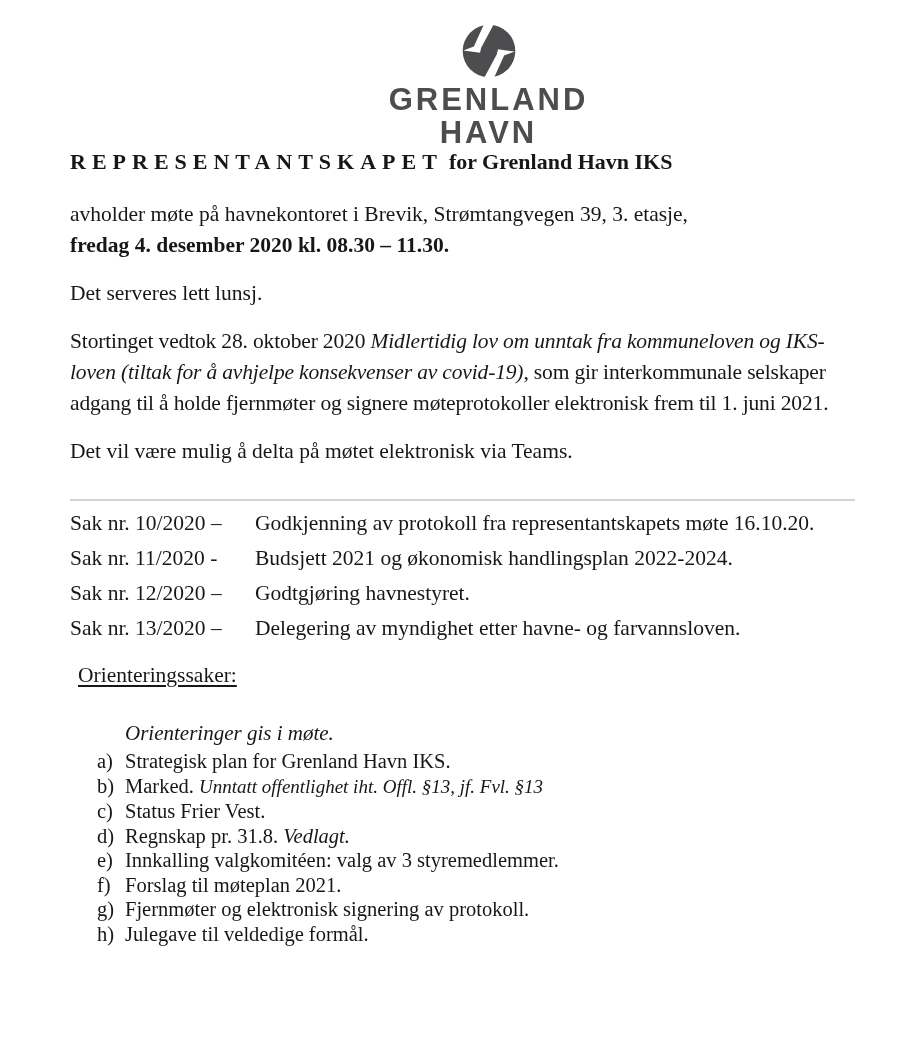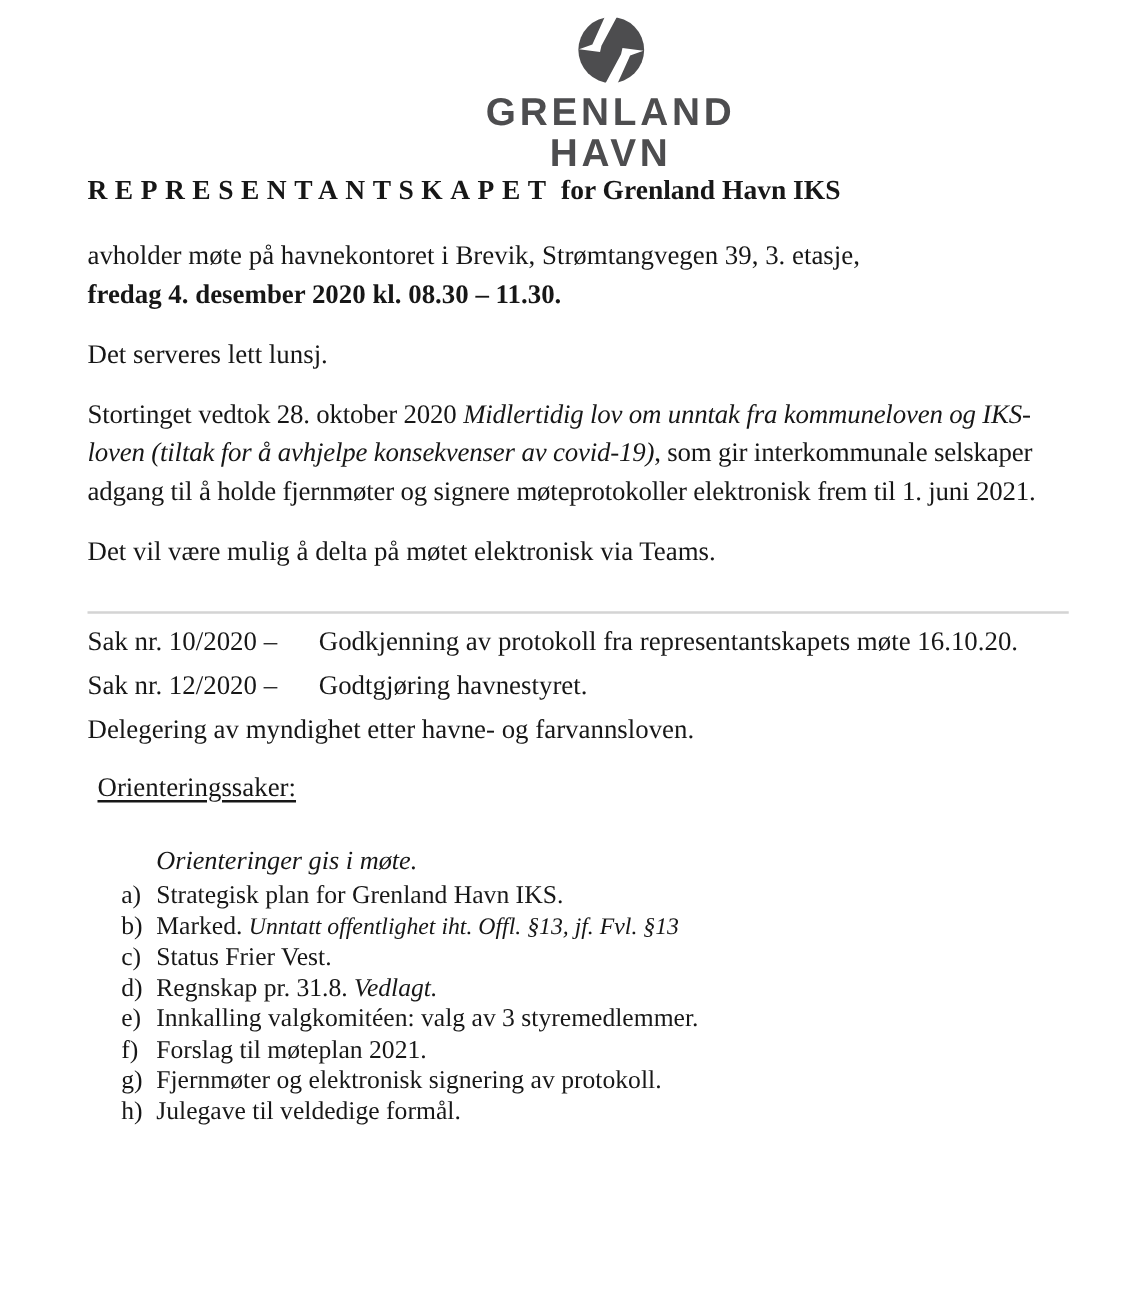--- a/index.html
+++ b/index.html
@@ -2,21 +2,21 @@
 <html><head>
 <meta charset="utf-8">
 <style>
   * { margin: 0; padding: 0; box-sizing: border-box; }
   html, body { background: #ffffff; }
   body {
     width: 900px; height: 1044px; overflow: hidden;
     font-family: "Liberation Serif", serif;
     color: #171717;
   }
-  .page { width: 900px; height: 824px; padding: 4px 45px 10px 70px; }
+  .page { width: 900px; height: 824px; padding: 15px 45px 10px 70px; }
 
   
   .logo { text-align: center; transform: translateX(26px); }
   .logo-icon { width: 56px; height: 56px; margin-top: 8px; display: inline-block; }
   .logo-word {
     font-family: "Liberation Sans", sans-serif;
     font-weight: 600; color: #4d4d4f;
     font-size: 31px; letter-spacing: 3px; line-height: 33px;
   }
 
@@ -83,24 +83,29 @@
 
   <hr class="divider">
 
 
   <div class="agenda-list">
     <div class="agenda-row">
       <span class="agenda-label">Sak nr. 10/2020 –</span>
       <span class="agenda-text">Godkjenning av protokoll fra representantskapets møte 16.10.20.</span>
     </div>
     <div class="agenda-row">
+      <span class="agenda-label">Sak nr. 11/2020 -</span>
+      <span class="agenda-text">Budsjett 2021 og økonomisk handlingsplan 2022-2024.</span>
+    </div>
+    <div class="agenda-row">
       <span class="agenda-label">Sak nr. 12/2020 –</span>
       <span class="agenda-text">Godtgjøring havnestyret.</span>
     </div>
     <div class="agenda-row">
+      <span class="agenda-label">Sak nr. 13/2020 –</span>
       <span class="agenda-text">Delegering av myndighet etter havne- og farvannsloven.</span>
     </div>
   </div>
 
   <div class="orient-heading">Orienteringssaker:</div>
 
   <div class="orient-note">Orienteringer gis i møte.</div>
 
   <div class="orient-list">
     <div class="orient-row">

